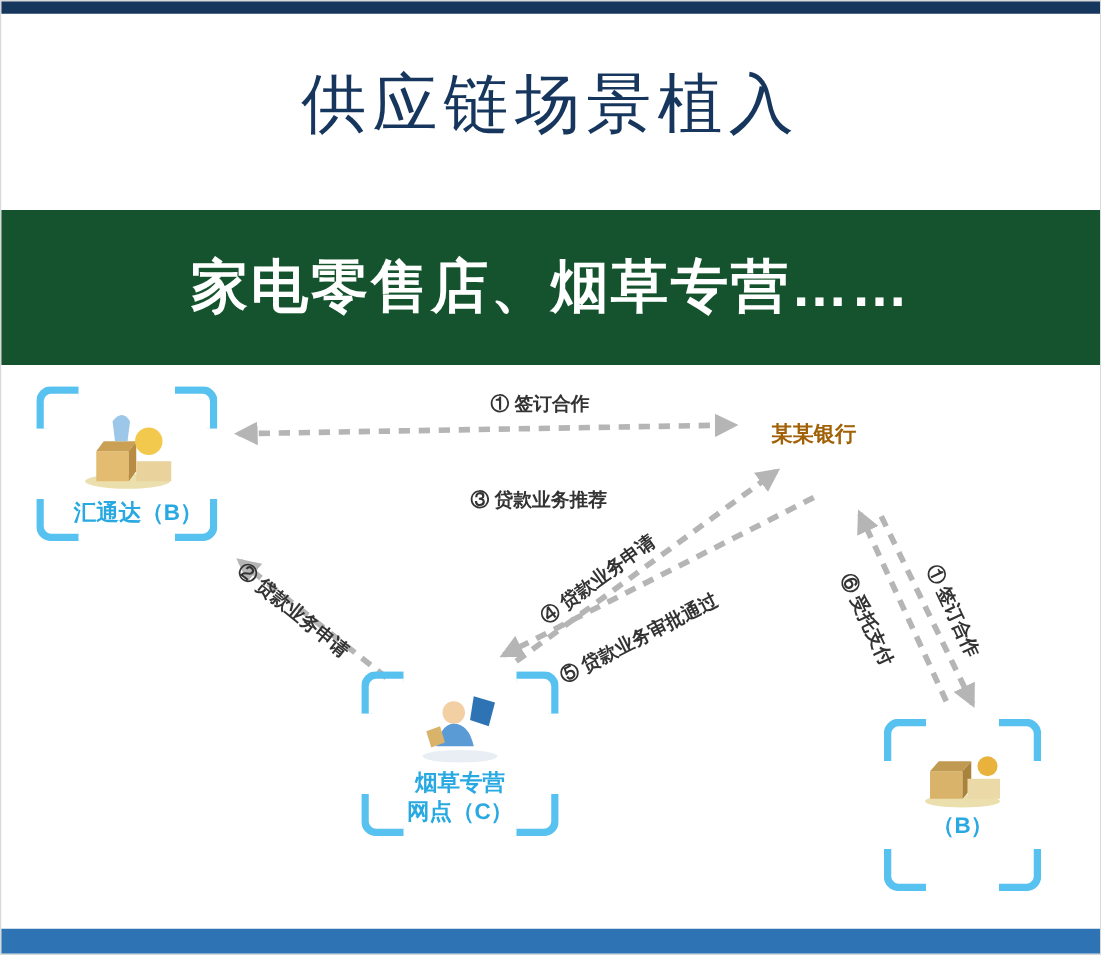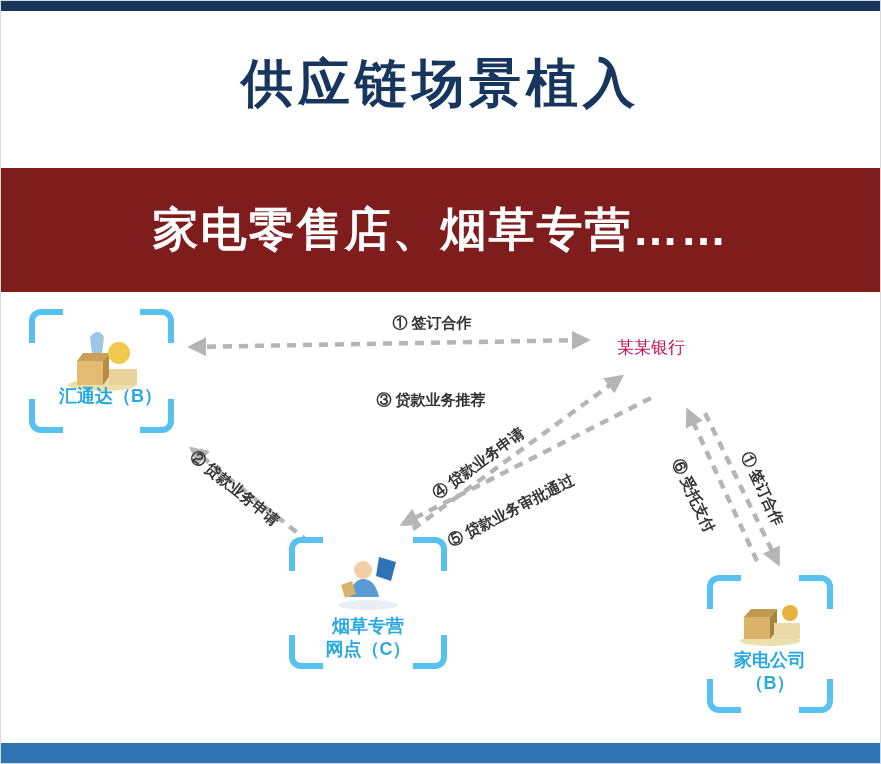--- a/index.html
+++ b/index.html
@@ -7,42 +7,42 @@
   .page {
     position:relative; width:881px; height:764px; background:#ffffff;
     border:1px solid #d9d9d9; overflow:hidden;
     font-family:"Liberation Sans", sans-serif;
   }
   .top-strip { position:absolute; top:0; left:0; right:0; height:10px; background:#17365d; }
   .footer-strip { position:absolute; bottom:0; left:0; right:0; height:20px; background:#2e74b5; }
 
   .title {
     position:absolute; top:48px; left:0; width:100%; text-align:center;
-    font-size:52px; font-weight:bold; color:#17365d; letter-spacing:5px;
+    font-size:52px; font-weight:normal; color:#17365d; letter-spacing:5px;
   }
   .banner {
     position:absolute; top:167px; left:0; width:100%; height:124px;
-    background:#7f1d1d; display:flex; align-items:center; justify-content:center;
+    background:#14532d; display:flex; align-items:center; justify-content:center;
   }
   .banner-text { color:#ffffff; font-size:46px; font-weight:bold; letter-spacing:2px; }
   svg.arrows { position:absolute; left:0; top:0; width:881px; height:764px; pointer-events:none; }
 
   .node { position:absolute; }
   .corner { position:absolute; width:34px; height:34px; border:6px solid #57c1f0; }
   .corner.tl { left:0; top:0; border-right:0; border-bottom:0; border-top-left-radius:12px; }
   .corner.tr { right:0; top:0; border-left:0; border-bottom:0; border-top-right-radius:12px; }
   .corner.bl { left:0; bottom:0; border-right:0; border-top:0; border-bottom-left-radius:12px; }
   .corner.br { right:0; bottom:0; border-left:0; border-top:0; border-bottom-right-radius:12px; }
   .node-icon { position:absolute; left:50%; transform:translateX(-50%); }
   .node-label {
     position:absolute; left:0; right:0; text-align:center;
     color:#29a9e1; font-weight:bold; font-size:18px; line-height:1.25;
   }
 
-  .bank-label { position:absolute; left:616px; top:335px; font-size:17px; font-weight:normal; color:#be185d;text-align:center; }
+  .bank-label { position:absolute; left:616px; top:335px; font-size:17px; font-weight:bold; color:#a16207;text-align:center; }
 
   .edge-label {
     position:absolute; font-size:15px; font-weight:bold; color:#333333;
     white-space:nowrap; transform-origin:0 0;
   }
   .edge-center { text-align:center; }
   .rot39  { transform:rotate(39deg); }
   .rot-36 { transform:rotate(-36deg); }
   .rot-27 { transform:rotate(-27deg); }
   .rot65  { transform:rotate(65deg); }
@@ -83,21 +83,21 @@
       <svg width="90" height="70" viewBox="0 0 90 70">
         <ellipse cx="45" cy="62" rx="34" ry="6" fill="#ecdfae"></ellipse>
         <path d="M20 38 h26 v24 H20 z" fill="#e3bc72"></path>
         <path d="M20 38 l6 -8 h26 l-6 8 z" fill="#caa055"></path>
         <path d="M46 38 l6 -8 v24 l-6 8 z" fill="#b88c43"></path>
         <circle cx="62" cy="30" r="11" fill="#f2c94c"></circle>
         <path d="M33 14 q8 -10 14 0 l-2 16 h-10 z" fill="#9cc7e8"></path>
         <path d="M52 46 h28 v16 H52 z" fill="#e9d29b"></path>
       </svg>
     </span>
-    <div class="node-label" style="top:76px;padding-left:18px;">汇通达（B）</div>
+    <div class="node-label" style="top:90px;padding-left:18px;">汇通达（B）</div>
   </div>
 
   <div class="bank-label">某某银行</div>
 
   <div class="node" style="left:288px; top:536px; width:158px; height:132px;">
     <span class="corner tl"></span>
     <span class="corner tr"></span>
     <span class="corner bl"></span>
     <span class="corner br"></span>
     <span class="node-icon" style="top:8px;">
@@ -124,21 +124,20 @@
       <svg width="80" height="58" viewBox="0 0 80 58">
         <ellipse cx="40" cy="52" rx="30" ry="5" fill="#ecdfae"></ellipse>
         <path d="M14 28 h26 v22 H14 z" fill="#d9b36a"></path>
         <path d="M14 28 l7 -8 h26 l-7 8 z" fill="#c09a50"></path>
         <path d="M40 28 l7 -8 v22 l-7 8 z" fill="#a9823c"></path>
         <path d="M44 34 h26 v16 H44 z" fill="#ecd9a8"></path>
         <circle cx="60" cy="24" r="8" fill="#e9b23c"></circle>
       </svg>
     </span>
     <div class="node-label" style="top:74px;">
-      <div>家电公司</div>
       <div>（B）</div>
     </div>
   </div>
 
   <div class="edge-label edge-center" style="left:372px; top:313px; width:118px;">① 签订合作</div>
   <div class="edge-label edge-center" style="left:350px; top:363px; width:160px;margin-top:27px;">③ 贷款业务推荐</div>
   <div class="edge-label rot39" style="left:197px; top:446px;">② 贷款业务申请</div>
   <div class="edge-label rot-36" style="left:428px; top:487px;">④ 贷款业务申请</div>
   <div class="edge-label rot-27" style="left:444px; top:533px;">⑤ 贷款业务审批通过</div>
   <div class="edge-label rot65" style="left:684px; top:455px;">⑥ 受托支付</div>

